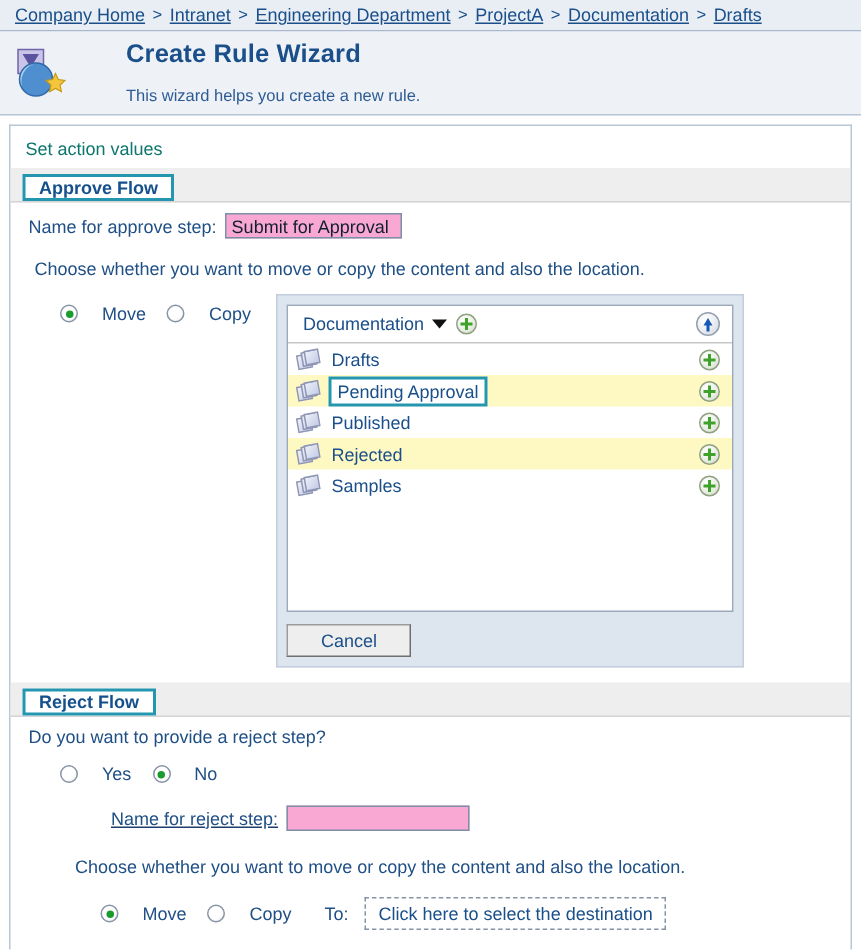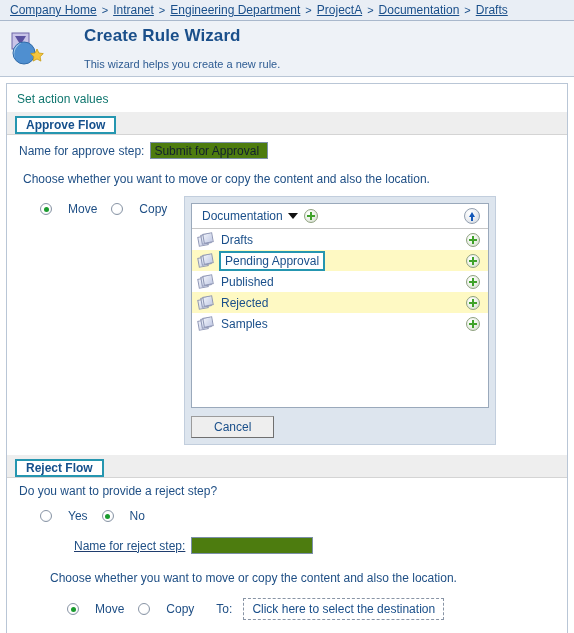--- a/index.html
+++ b/index.html
@@ -105,21 +105,21 @@
     align-items: center;
     padding: 0 9px;
     box-sizing: border-box;
   }
 
   .row { padding: 7px 0 0 12px; display: flex; align-items: center; }
   .label { font-size: 12px; color: #1f4f85; }
 
   .textinput {
     border: 1px solid #7b8fa8;
-    background: #4d7c0f;
+    background: #f9a8d4;
     height: 17px;
     font-family: "Liberation Sans", sans-serif;
     font-size: 12px;
     color: #12202e;
     padding: 0 3px;
     box-sizing: border-box;
     outline: none;
   }
 
   .helptext {

